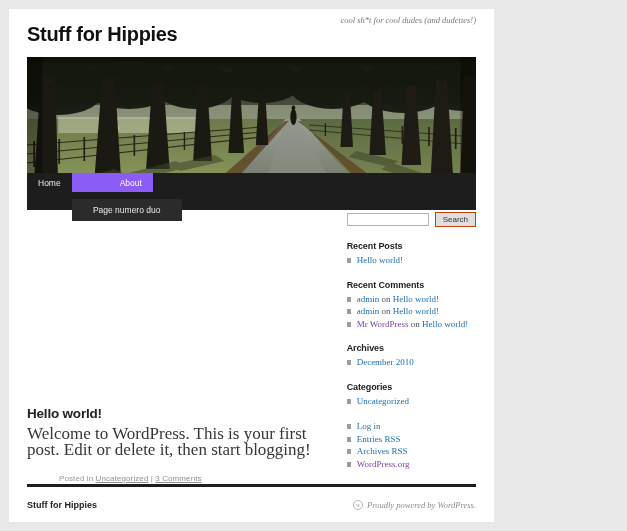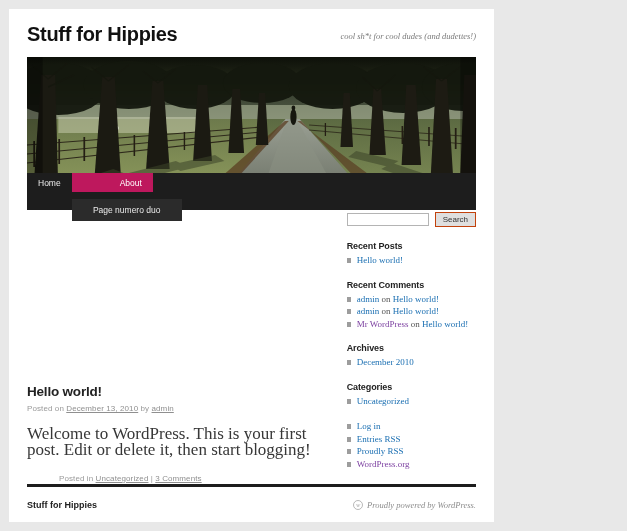--- a/index.html
+++ b/index.html
@@ -28,21 +28,21 @@
     font-size: 20px;
     font-weight: bold;
     color: #111111;
     letter-spacing: -0.3px;
     line-height: 22px;
     margin: 0;
   }
   .site-description {
     position: absolute;
     right: 18px;
-    top: 22px;
+    top: 6px;
     font-family: "Liberation Serif", serif;
     font-style: italic;
     font-size: 8.5px;
     color: #7a7a7a;
     white-space: nowrap;
   }
 
   
   .header-image-wrap {
     margin: 0 18px;
@@ -74,21 +74,21 @@
     position: relative;
     display: flex;
     align-items: center;
     padding: 0 11px;
     font-size: 8.5px;
     color: #eaeaea;
     cursor: pointer;
     height: 19px;
     text-align: center;
   }
-  .nav-item.active { background: #be185d; color: #ffffff; padding-left: 48px; }
+  .nav-item.active { background: #8b5cf6; color: #ffffff; padding-left: 48px; }
   .submenu {
     position: absolute;
     left: 0; top: 26px;
     background: #2b2b2b;
     min-width: 110px;
     padding: 0;
     z-index: 30;
   }
   .submenu-item {
     display: block;
@@ -384,23 +384,20 @@
         </div>
       </div>
     </div>
   </div>
 
   <div class="main">
 
     <div class="content">
       <article>
         <h2 class="post-title">Hello world!</h2>
-        <div class="post-meta">
-          <span>Posted on </span><a href="#">December 13, 2010</a><span> by </span><a href="#">admin</a>
-        </div>
         <p class="post-body">Welcome to WordPress. This is your first post. Edit or delete it, then start blogging!</p>
         <div class="post-footer">
           <span>Posted in </span><a href="#">Uncategorized</a><span> | </span><a href="#">3 Comments</a>
         </div>
       </article>
     </div>
 
     <div class="sidebar">
 
       <form class="searchform">
@@ -452,21 +449,21 @@
 
       <div class="widget">
         <ul>
           <li>
             <a href="#">Log in</a>
           </li>
           <li>
             <a href="#">Entries RSS</a>
           </li>
           <li>
-            <a href="#">Proudly RSS</a>
+            <a href="#">Archives RSS</a>
           </li>
           <li>
             <a href="#" class="visited">WordPress.org</a>
           </li>
         </ul>
       </div>
 
     </div>
   </div>
 

